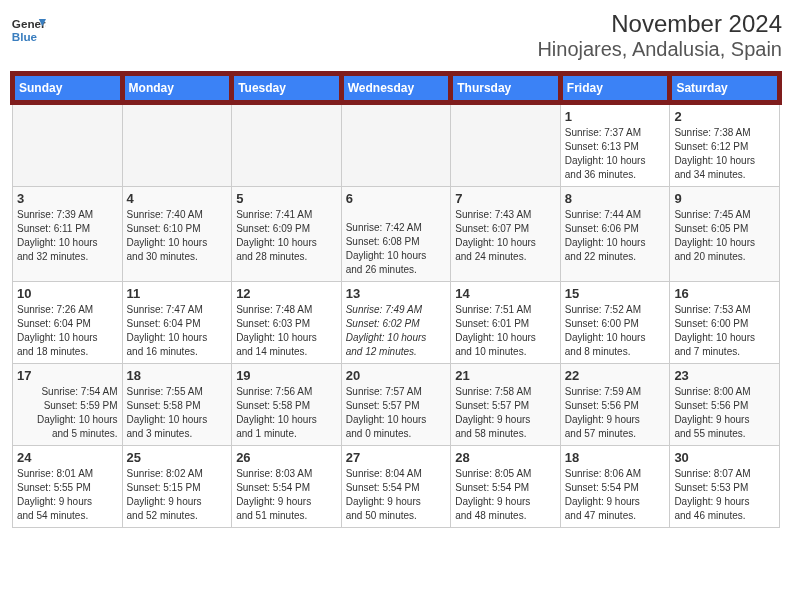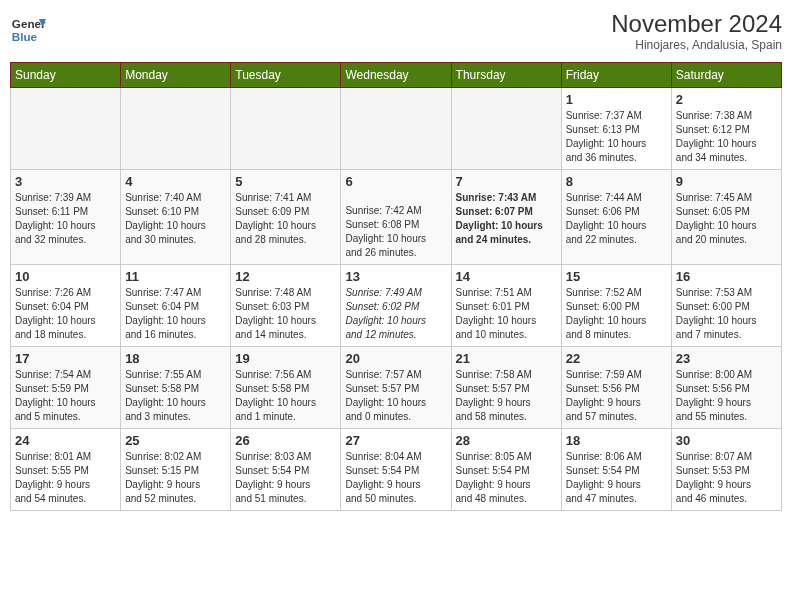--- a/index.html
+++ b/index.html
@@ -27,36 +27,36 @@
     }
     .title-area {
       text-align: right;
     }
     .month-title {
       font-size: 24px;
       font-weight: normal;
       color: #333;
     }
     .location-title {
-      font-size: 12px;
+      font-size: 20px;
       color: #555;
     }
     table {
       width: 100%;
       border-collapse: collapse;
       table-layout: fixed;
     }
     th {
-      background-color: #4d7c0f;
+      background-color: #3b82f6;
       color: white;
       font-size: 12px;
-      font-weight: normal;
+      font-weight: bold;
       padding: 5px 4px;
       text-align: left;
-      border: 1px solid #7f1d1d;
+      border: 5px solid #7f1d1d;
     }
     td {
       border: 1px solid #ccc;
       vertical-align: top;
       padding: 4px;
       font-size: 10px;
       color: #333;
       height: 80px;
       background: #fff;
     }
@@ -153,21 +153,21 @@
         </td>
         <td>
           <div class="day-num">6</div>
           <div class="day-info" style="white-space: pre-line; margin-top: 15px;">Sunrise: 7:42 AM
 Sunset: 6:08 PM
 Daylight: 10 hours
 and 26 minutes.</div>
         </td>
         <td>
           <div class="day-num">7</div>
-          <div class="day-info" style="white-space: pre-line; font-weight: bold;">Sunrise: 7:43 AM
+          <div class="day-info" style="white-space: pre-line;">Sunrise: 7:43 AM
 Sunset: 6:07 PM
 Daylight: 10 hours
 and 24 minutes.</div>
         </td>
         <td>
           <div class="day-num">8</div>
           <div class="day-info" style="white-space: pre-line;">Sunrise: 7:44 AM
 Sunset: 6:06 PM
 Daylight: 10 hours
 and 22 minutes.</div>
@@ -227,21 +227,21 @@
           <div class="day-num">16</div>
           <div class="day-info" style="white-space: pre-line;">Sunrise: 7:53 AM
 Sunset: 6:00 PM
 Daylight: 10 hours
 and 7 minutes.</div>
         </td>
       </tr>
       <tr>
         <td>
           <div class="day-num">17</div>
-          <div class="day-info" style="white-space: pre-line;">Sunrise: 7:54 AM
+          <div class="day-info" style="white-space: pre-line; text-align: right;">Sunrise: 7:54 AM
 Sunset: 5:59 PM
 Daylight: 10 hours
 and 5 minutes.</div>
         </td>
         <td>
           <div class="day-num">18</div>
           <div class="day-info" style="white-space: pre-line;">Sunrise: 7:55 AM
 Sunset: 5:58 PM
 Daylight: 10 hours
 and 3 minutes.</div>

